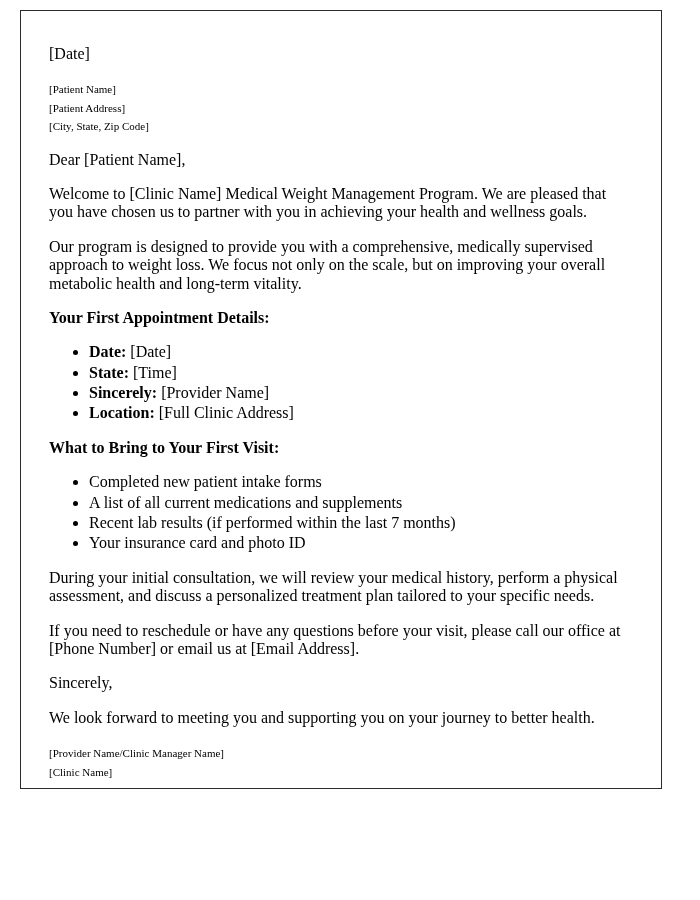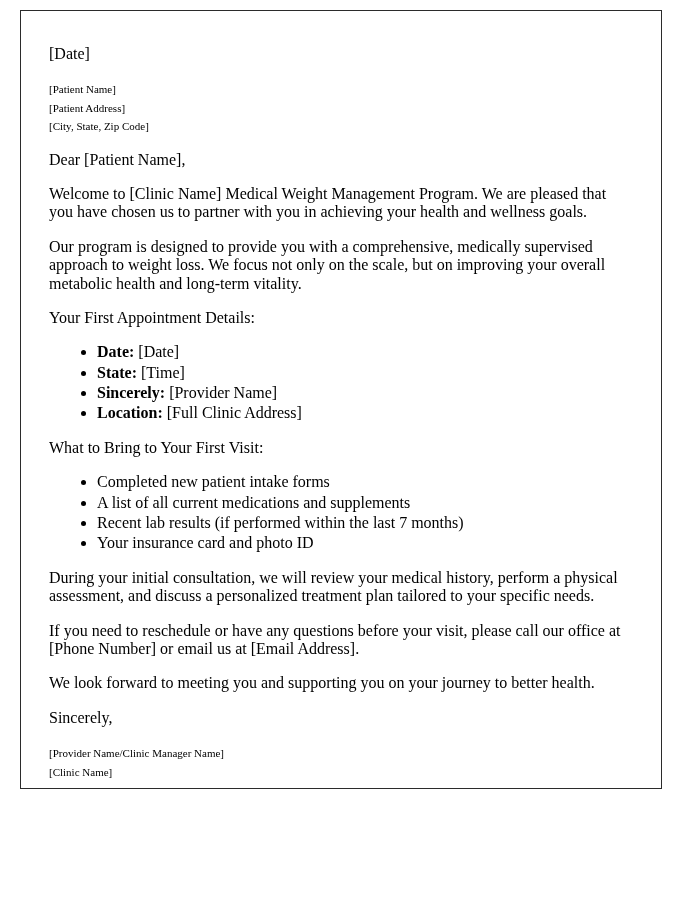--- a/index.html
+++ b/index.html
@@ -35,30 +35,30 @@
     line-height: 1.15;
   }
   .letter-box p:first-child {
     margin-top: 16px;
   }
   .addr-line, .sig-line {
     font-size: 11px;
     line-height: 1.15;
   }
   .section-heading {
-    font-weight: normal;
+    font-weight: bold;
   }
   ul.letter-list {
     margin: 16px 0;
     padding-left: 40px;
     font-size: 16px;
     line-height: 1.15;
   }
   ul.letter-list li {
-    margin: 2px 8px;
+    margin: 2px 0;
   }
   .bullet-label {
     font-weight: bold;
   }
 </style>
 </head>
 <body>
 
 <div class="page">
   <div class="letter-box">
@@ -92,23 +92,23 @@
       <li>Completed new patient intake forms</li>
       <li>A list of all current medications and supplements</li>
       <li>Recent lab results (if performed within the last 7 months)</li>
       <li>Your insurance card and photo ID</li>
     </ul>
 
     <p>During your initial consultation, we will review your medical history, perform a physical assessment, and discuss a personalized treatment plan tailored to your specific needs.</p>
 
     <p>If you need to reschedule or have any questions before your visit, please call our office at [Phone Number] or email us at [Email Address].</p>
 
+    <p>Sincerely,</p>
+
     <p>We look forward to meeting you and supporting you on your journey to better health.</p>
-
-    <p>Sincerely,</p>
 
     <p>
       <span class="sig-line">[Provider Name/Clinic Manager Name]</span><br>
       <span class="sig-line">[Clinic Name]</span>
     </p>
 
   </div>
 </div>
 
 </body></html>

